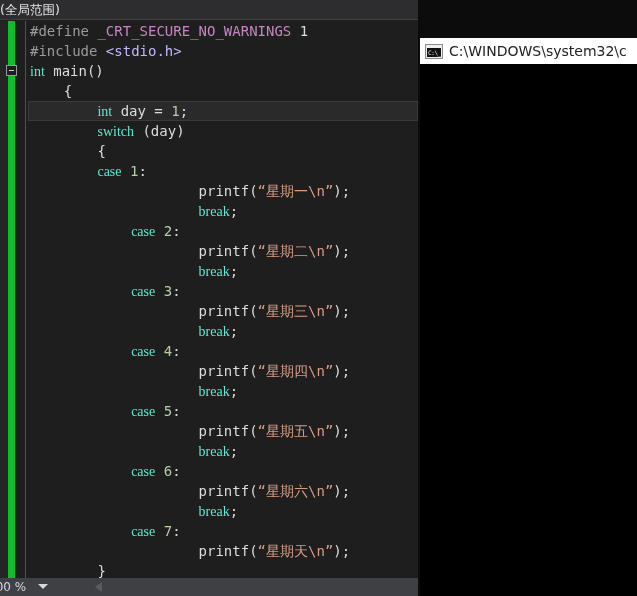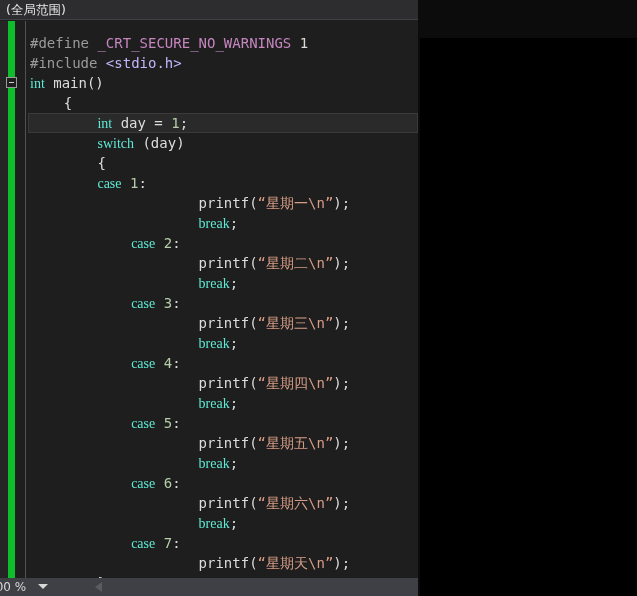--- a/index.html
+++ b/index.html
@@ -11,35 +11,35 @@
   
   #ide{
     position:absolute;left:0;top:0;width:418px;height:596px;
     background:#1e1e1e;overflow:hidden;
   }
 
   
   #scopebar{
     height:20px;line-height:20px;background:#2d2d30;color:#e6e6e6;
     font-family:"DejaVu Sans","Liberation Sans",sans-serif;font-size:12.5px;
-    padding-left:6px;white-space:nowrap;border-bottom:1px solid #3f3f46;
+    white-space:nowrap;border-bottom:1px solid #3f3f46;
     box-sizing:border-box;
   }
 
   
   #editorwrap{position:absolute;left:0;top:21px;right:0;bottom:18px;background:#1e1e1e;}
   #gutter-track{position:absolute;left:0;top:0;width:8px;height:100%;background:#252526;}
   #change-bar{position:absolute;left:8px;top:0;width:7px;height:100%;background:#0fbc2c;}
   #gutter-spacer{position:absolute;left:15px;top:0;width:9px;height:100%;background:#1e1e1e;}
   #indent-rule{position:absolute;left:25px;top:0;width:1px;height:100%;background:#525252;}
 
   #code{
     position:absolute;left:28px;top:0;right:0;bottom:0;
     font-family:"DejaVu Sans Mono","Liberation Mono",monospace;
-    font-size:14px;line-height:20px;color:#dcdcdc;white-space:pre;margin-top:12px;
+    font-size:14px;line-height:20px;color:#dcdcdc;white-space:pre;
   }
   .ln{height:20px;position:relative;padding-left:2px;}
   .ln.cur{background:#2a2a2a;box-shadow:0 0 0 1px #3a3a3a inset;}
 
   .kw{color:#5eead4;font-family:Liberation Serif, serif;}          
   .pp{color:#9b9b9b;}          
   .mac{color:#c586c0;}         
   .inc{color:#c4b5fd;}         
   .str{color:#d69d85;}
   .num{color:#b5cea8;}
@@ -133,13 +133,17 @@
   <div id="statusbar">
     <div id="zoombox">
       <span>100 %</span>
       <span id="zoomcaret"></span>
     </div>
     <div id="hscroll-left"></div>
   </div>
 </div>
 
 <div id="console">
+  <div id="console-title">
+    <span id="cmd-icon"></span>
+    <span id="cmd-title-text">C:\WINDOWS\system32\c</span>
+  </div>
 </div>
 
 </body></html>

